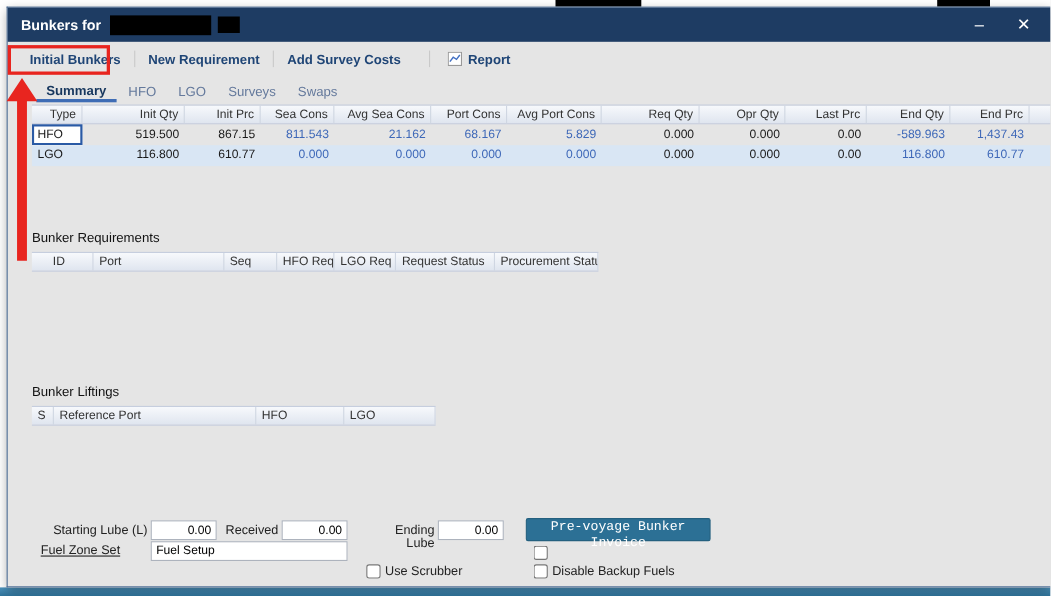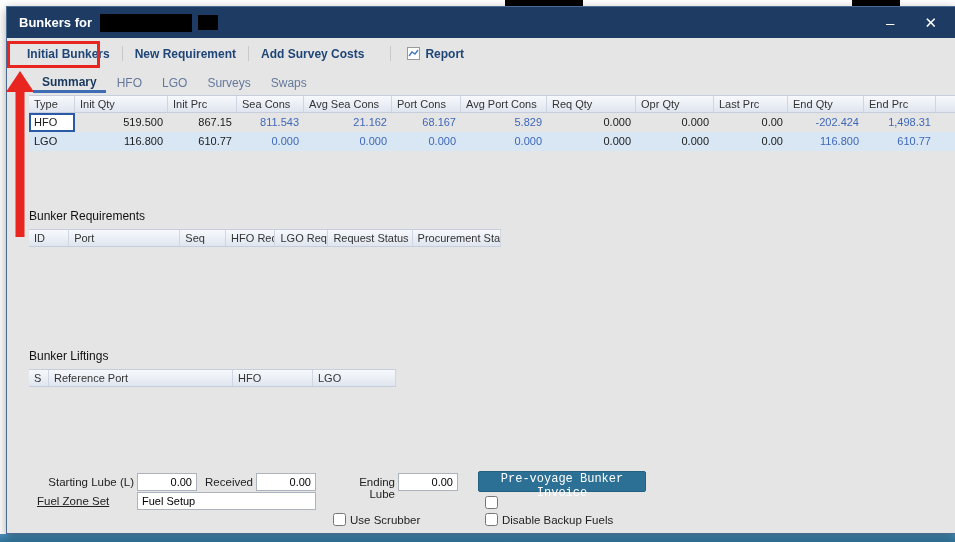--- a/index.html
+++ b/index.html
@@ -111,21 +111,21 @@
 
   <div class="tabs">
     <span class="tab active">Summary</span>
     <span class="tab">HFO</span>
     <span class="tab">LGO</span>
     <span class="tab">Surveys</span>
     <span class="tab">Swaps</span>
   </div>
 
   <div class="grid" style="margin-left:22px;">
-    <div class="grid-head" style="width:calc(100% - 0px);">
+    <div class="grid-head" style="width:calc(100% - 0px);text-align:right;">
       <span class="hcell sw0">Type</span>
       <span class="hcell sw1">Init Qty</span>
       <span class="hcell sw2">Init Prc</span>
       <span class="hcell sw3">Sea Cons</span>
       <span class="hcell sw4">Avg Sea Cons</span>
       <span class="hcell sw5">Port Cons</span>
       <span class="hcell sw6">Avg Port Cons</span>
       <span class="hcell sw7">Req Qty</span>
       <span class="hcell sw8">Opr Qty</span>
       <span class="hcell sw9">Last Prc</span>
@@ -138,22 +138,22 @@
       <span class="cell sw0 sel-cell">HFO</span>
       <span class="cell sw1 num">519.500</span>
       <span class="cell sw2 num">867.15</span>
       <span class="cell sw3 num blue">811.543</span>
       <span class="cell sw4 num blue">21.162</span>
       <span class="cell sw5 num blue">68.167</span>
       <span class="cell sw6 num blue">5.829</span>
       <span class="cell sw7 num">0.000</span>
       <span class="cell sw8 num">0.000</span>
       <span class="cell sw9 num">0.00</span>
-      <span class="cell sw10 num blue">-202.424</span>
-      <span class="cell sw11 num blue">1,498.31</span>
+      <span class="cell sw10 num blue">-589.963</span>
+      <span class="cell sw11 num blue">1,437.43</span>
     </div>
 
     <div class="grow row-alt">
       <span class="cell sw0">LGO</span>
       <span class="cell sw1 num">116.800</span>
       <span class="cell sw2 num">610.77</span>
       <span class="cell sw3 num blue">0.000</span>
       <span class="cell sw4 num blue">0.000</span>
       <span class="cell sw5 num blue">0.000</span>
       <span class="cell sw6 num blue">0.000</span>
@@ -162,21 +162,21 @@
       <span class="cell sw9 num">0.00</span>
       <span class="cell sw10 num blue">116.800</span>
       <span class="cell sw11 num blue">610.77</span>
     </div>
 
     <div class="filler-sum"></div>
   </div>
 
   <div class="section-label">Bunker Requirements</div>
   <div class="grid">
-    <div class="grid-head" style="width:472px;">
+    <div class="grid-head" style="width:515px;padding-left:14px;">
       <span class="hcell rw0">ID</span>
       <span class="hcell rw1">Port</span>
       <span class="hcell rw2">Seq</span>
       <span class="hcell rw3">HFO Req</span>
       <span class="hcell rw4">LGO Req</span>
       <span class="hcell rw5">Request Status</span>
       <span class="hcell rw6">Procurement Status</span>
     </div>
     <div class="body-req"></div>
   </div>

